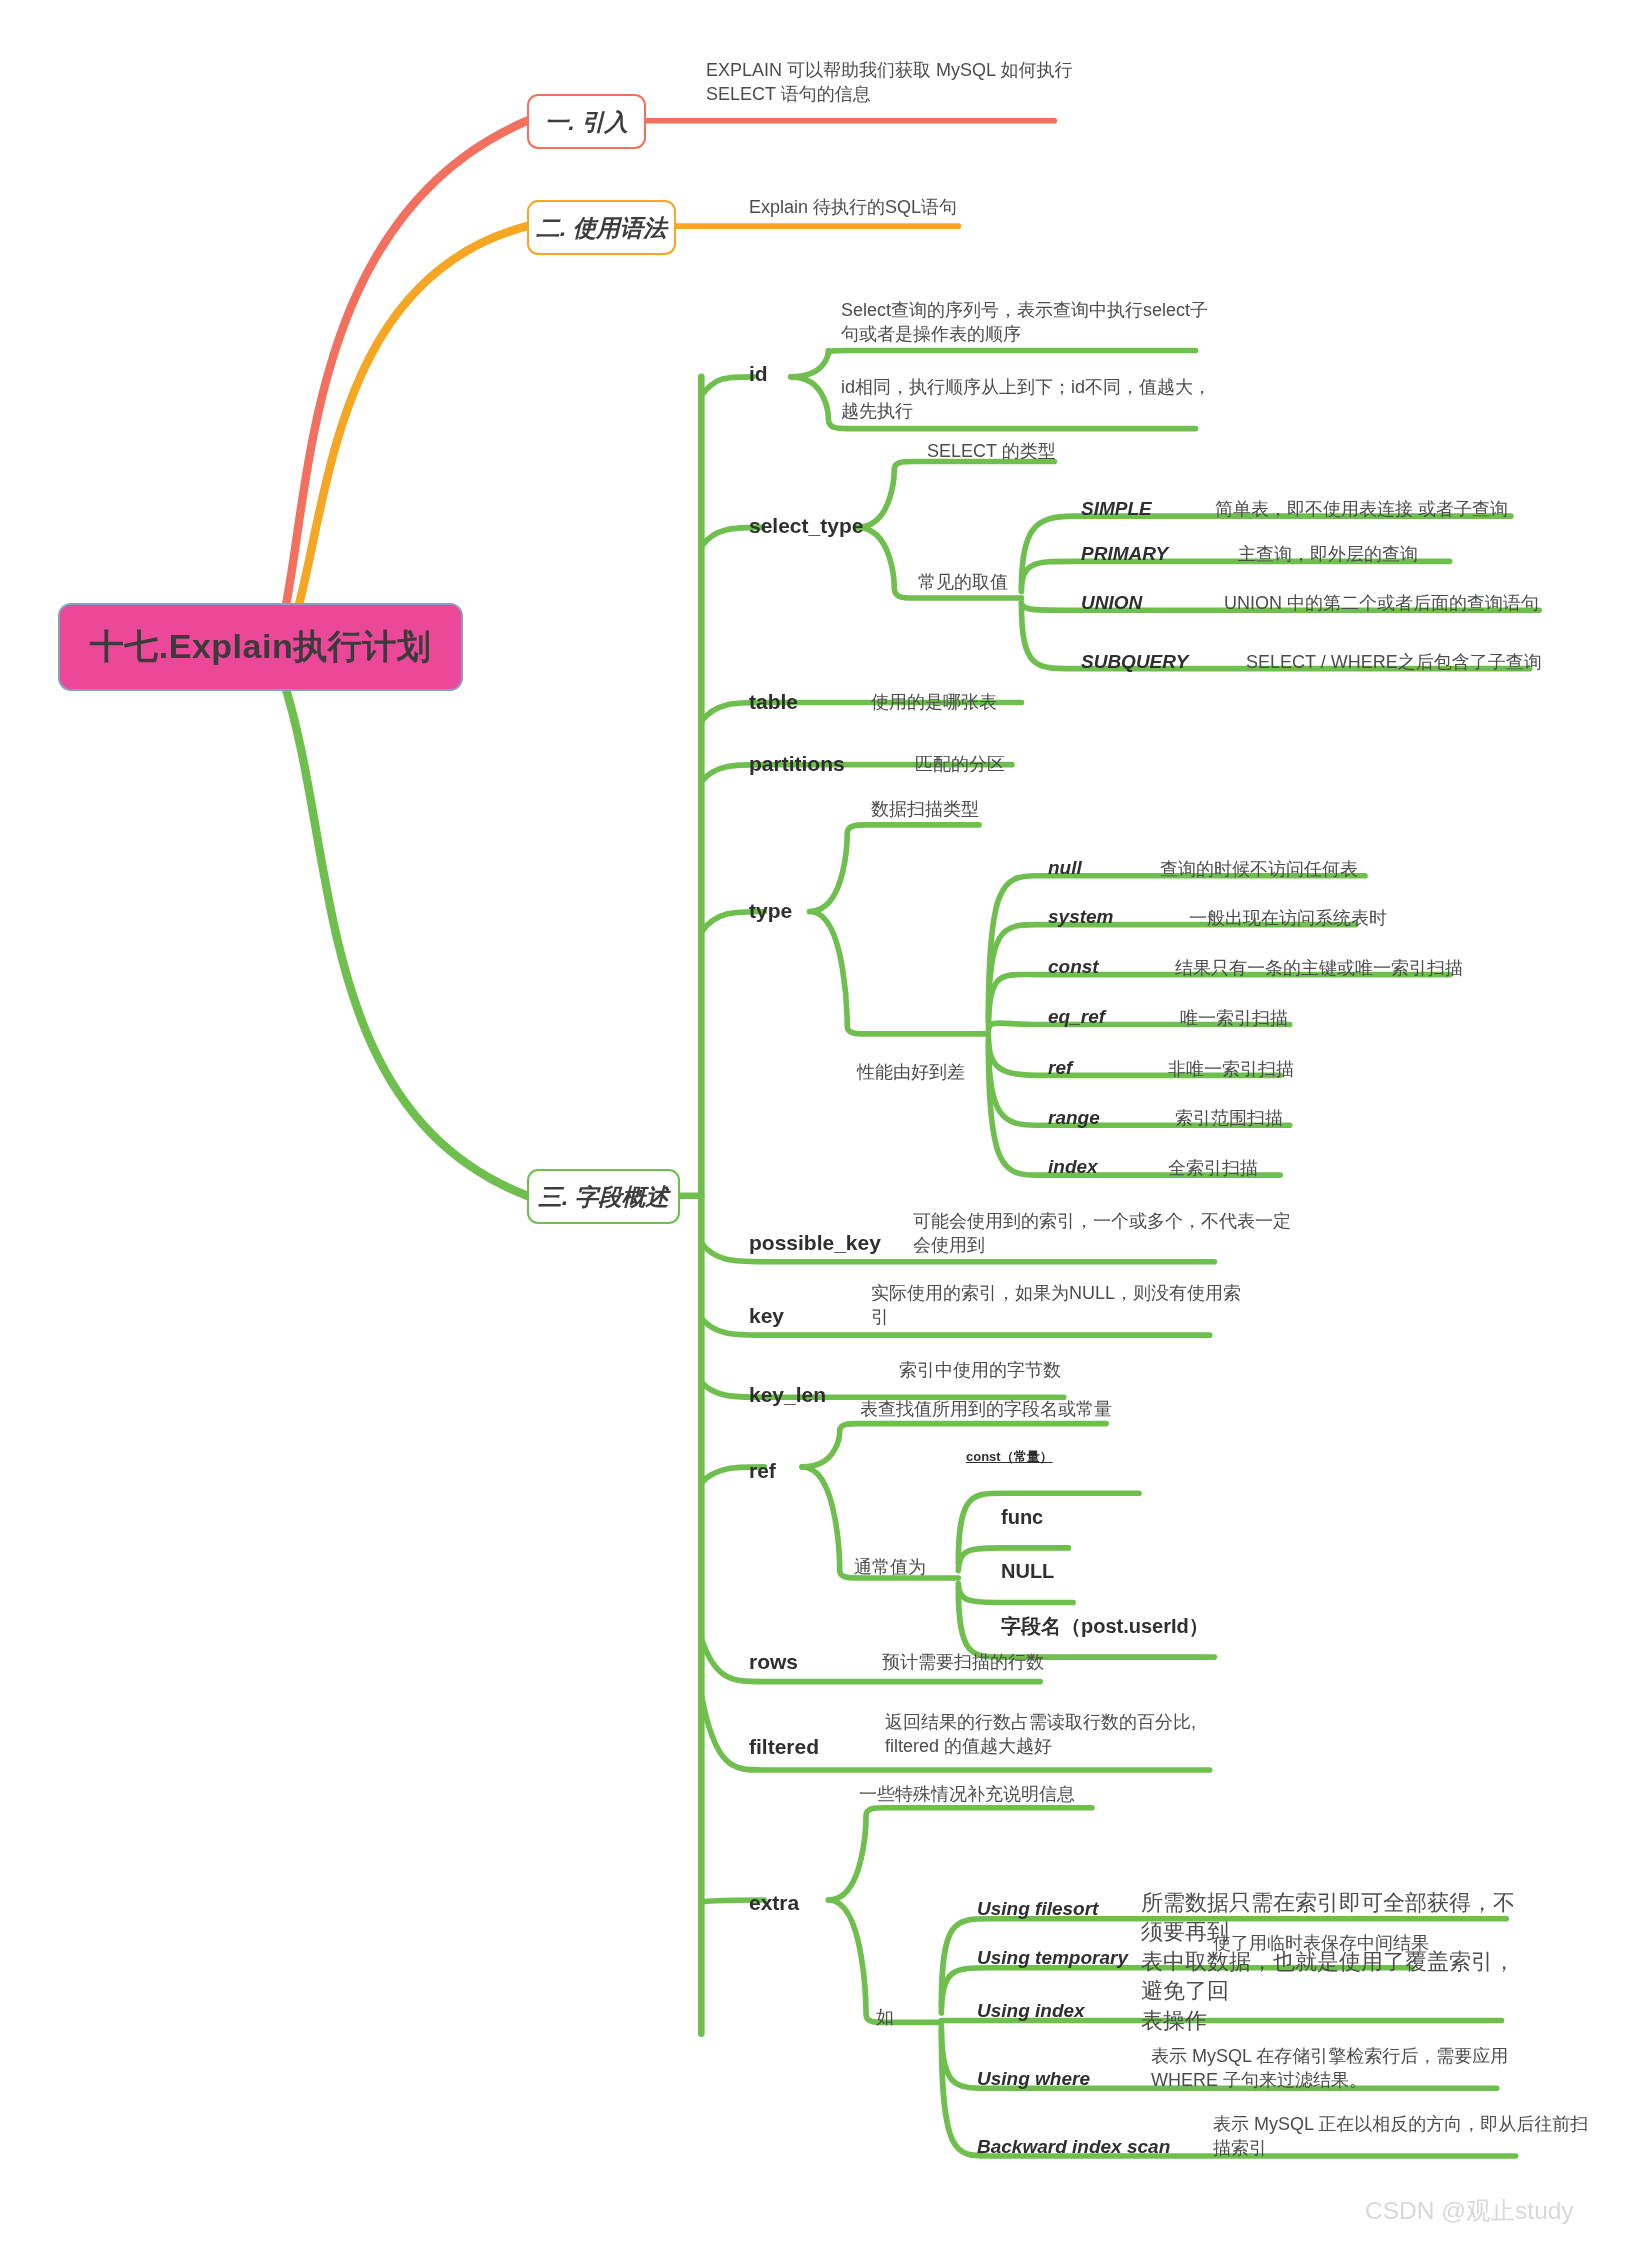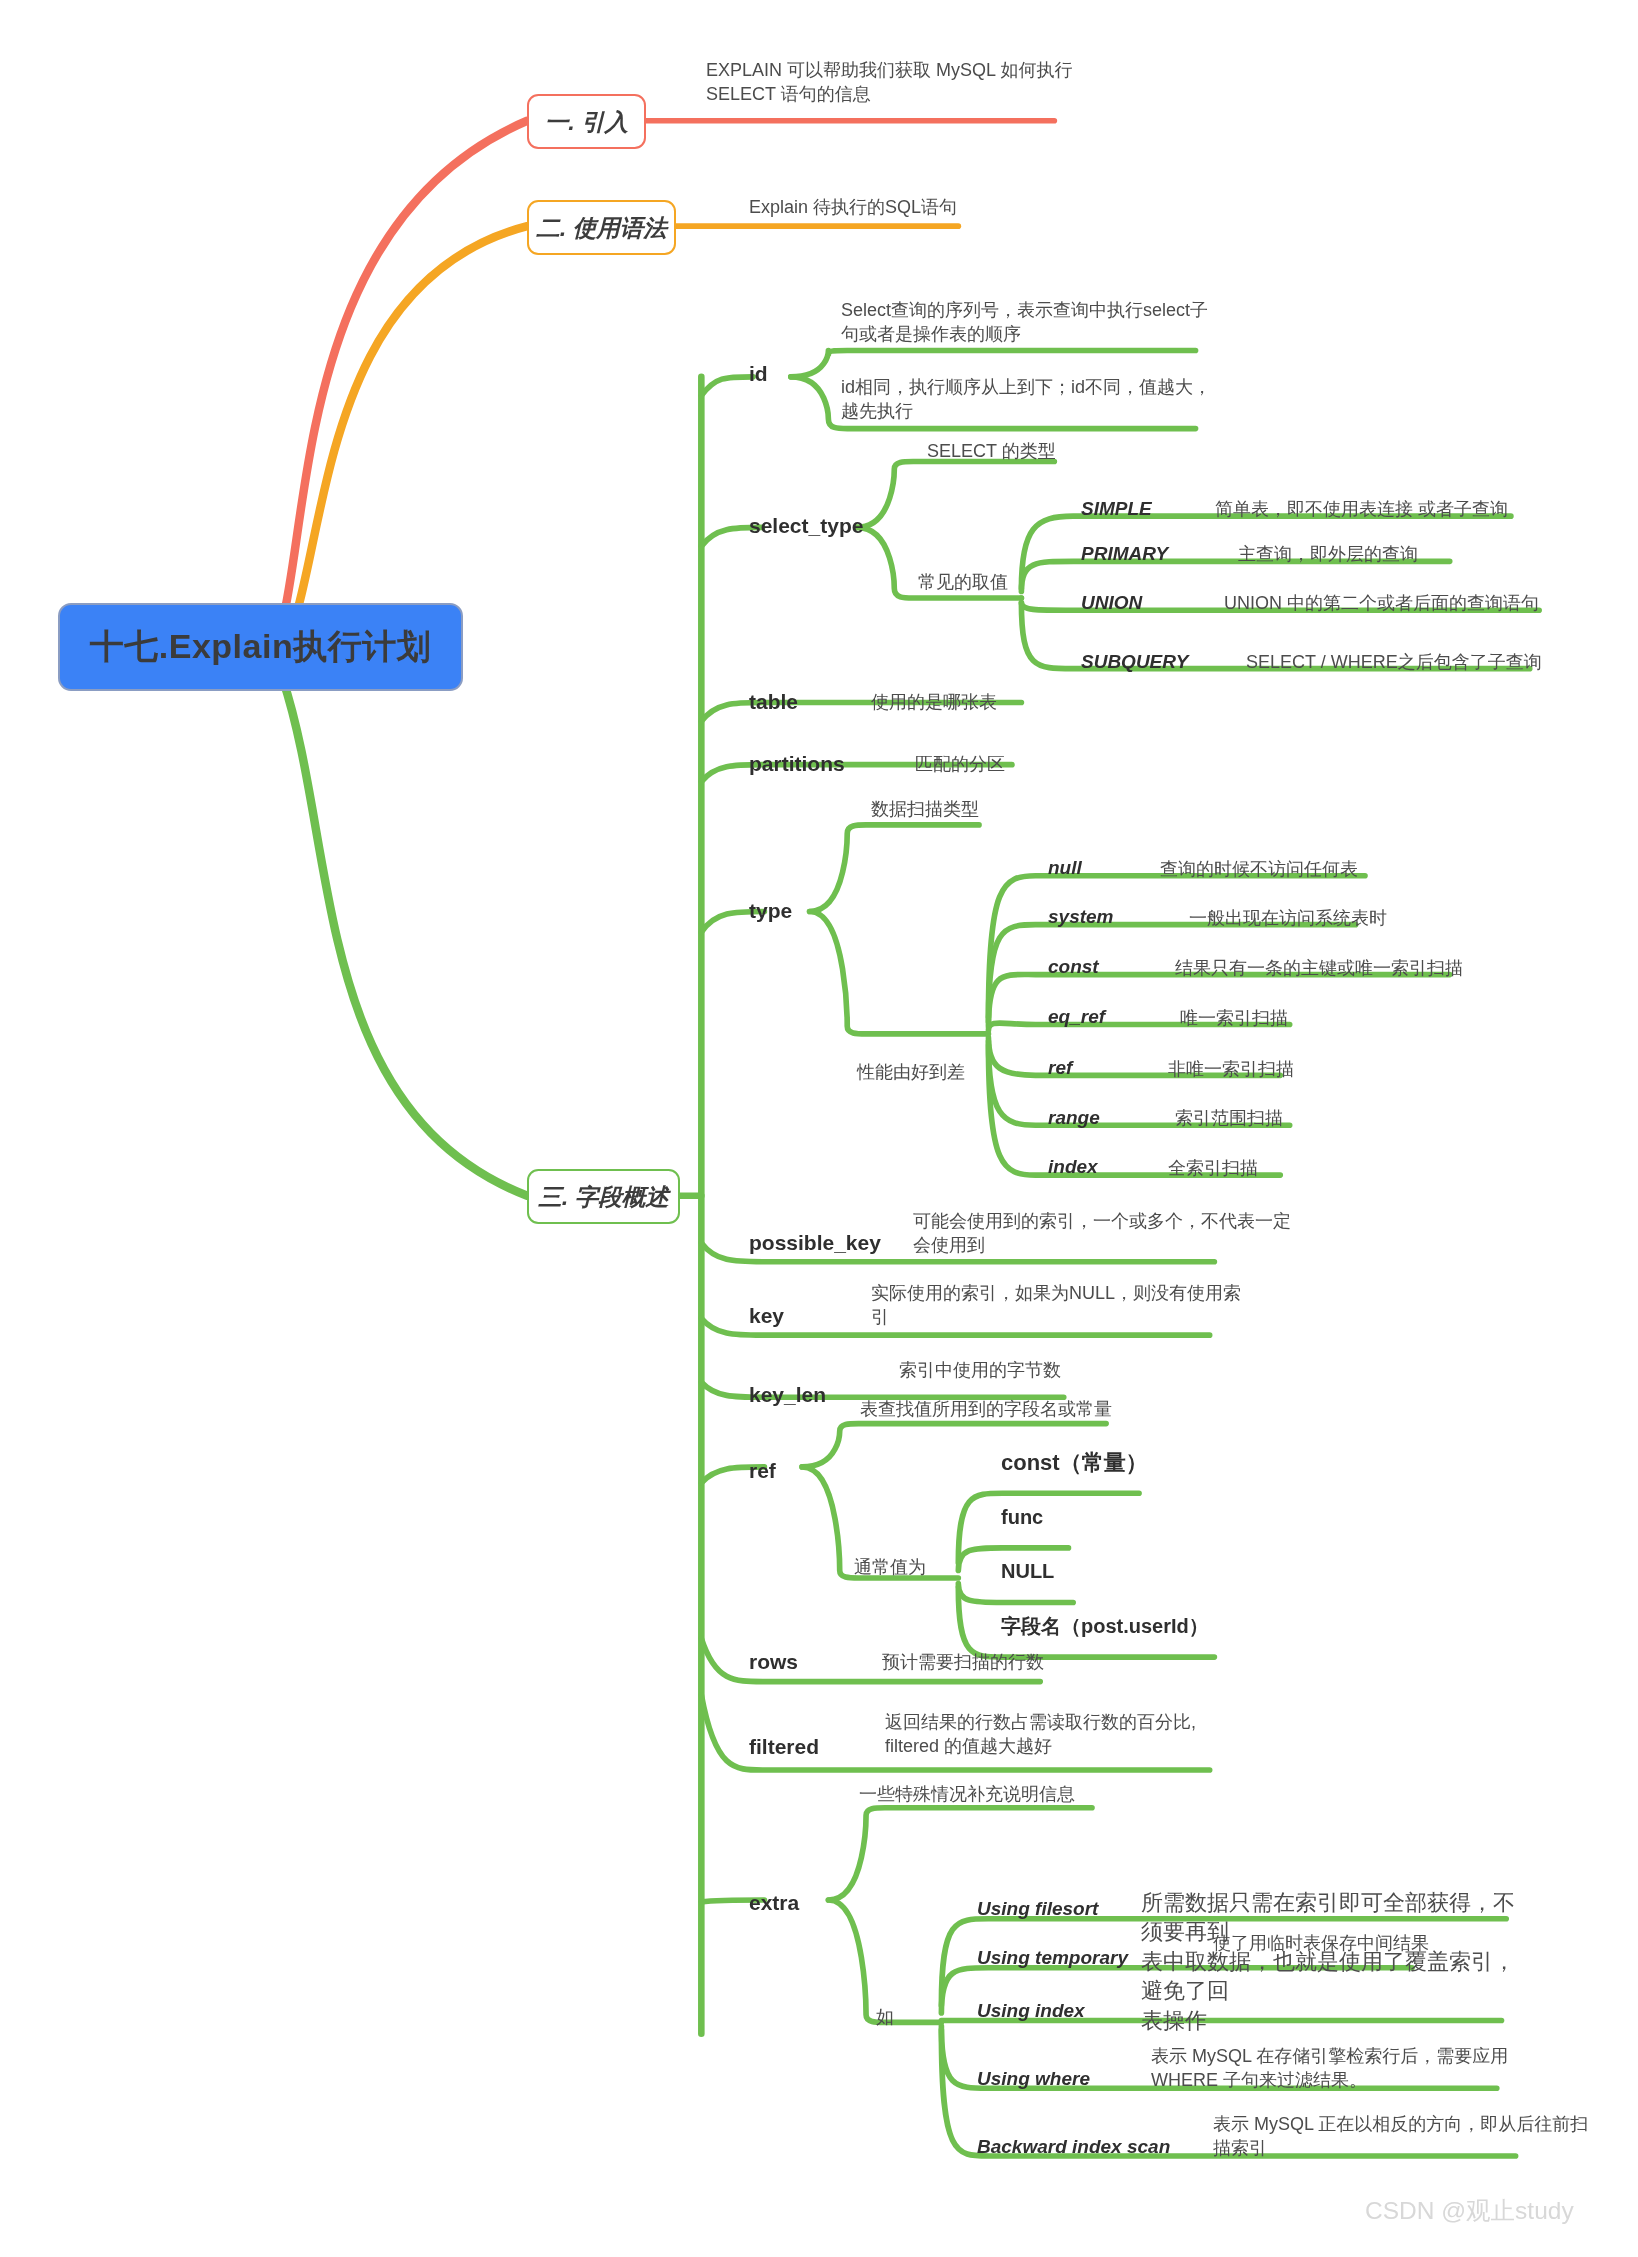--- a/index.html
+++ b/index.html
@@ -21,21 +21,21 @@
     width: 1638px; height: 2257px;
     pointer-events: none;
   }
 
   
   .root-node {
     position: absolute;
     display: flex; align-items: center; justify-content: center;
     border: 2.8px solid #8b9dc3;
     border-radius: 13px;
-    background: #3b82f6;
+    background: #ec4899;
     color: #3b3b3b;
     font-weight: bold;
     letter-spacing: 0.5px;
     z-index: 5;
   }
 
   
   .branch-node {
     position: absolute;
     display: flex; align-items: center; justify-content: center;
@@ -231,21 +231,21 @@
   <div class="lbl" style="left:871px; top:1281px; width:395px; font-size:18px;">实际使用的索引，如果为NULL，则没有使用索
 引</div>
 
   <div class="lbl bold" style="left:749px; top:1381px; font-size:21px;">key_len</div>
   <div class="lbl" style="left:899px; top:1358px; width:264px; font-size:18px;">索引中使用的字节数</div>
 
   <div class="lbl bold" style="left:749px; top:1457px; font-size:21px;">ref</div>
   <div class="lbl" style="left:860px; top:1397px; width:377px; font-size:18px;">表查找值所用到的字段名或常量</div>
   <div class="lbl" style="left:854px; top:1555px; width:169px; font-size:18px;">通常值为</div>
 
-  <div class="lbl bold" style="left:1001px; top:1448px; font-size:22px;">const（常量）</div>
+  <div class="lbl bold" style="left:966px; top:1448px; font-size:13px;text-decoration:underline;">const（常量）</div>
   <div class="lbl bold" style="left:1001px; top:1504px; font-size:20px;">func</div>
   <div class="lbl bold" style="left:1001px; top:1558px; font-size:20px;">NULL</div>
   <div class="lbl bold" style="left:1001px; top:1613px; font-size:20px;">字段名（post.userId）</div>
 
   <div class="lbl bold" style="left:749px; top:1648px; font-size:21px;">rows</div>
   <div class="lbl" style="left:882px; top:1650px; width:264px; font-size:18px;">预计需要扫描的行数</div>
 
   <div class="lbl bold" style="left:749px; top:1733px; font-size:21px;">filtered</div>
   <div class="lbl" style="left:885px; top:1710px; width:377px; font-size:18px;">返回结果的行数占需读取行数的百分比,
 filtered 的值越大越好</div>

